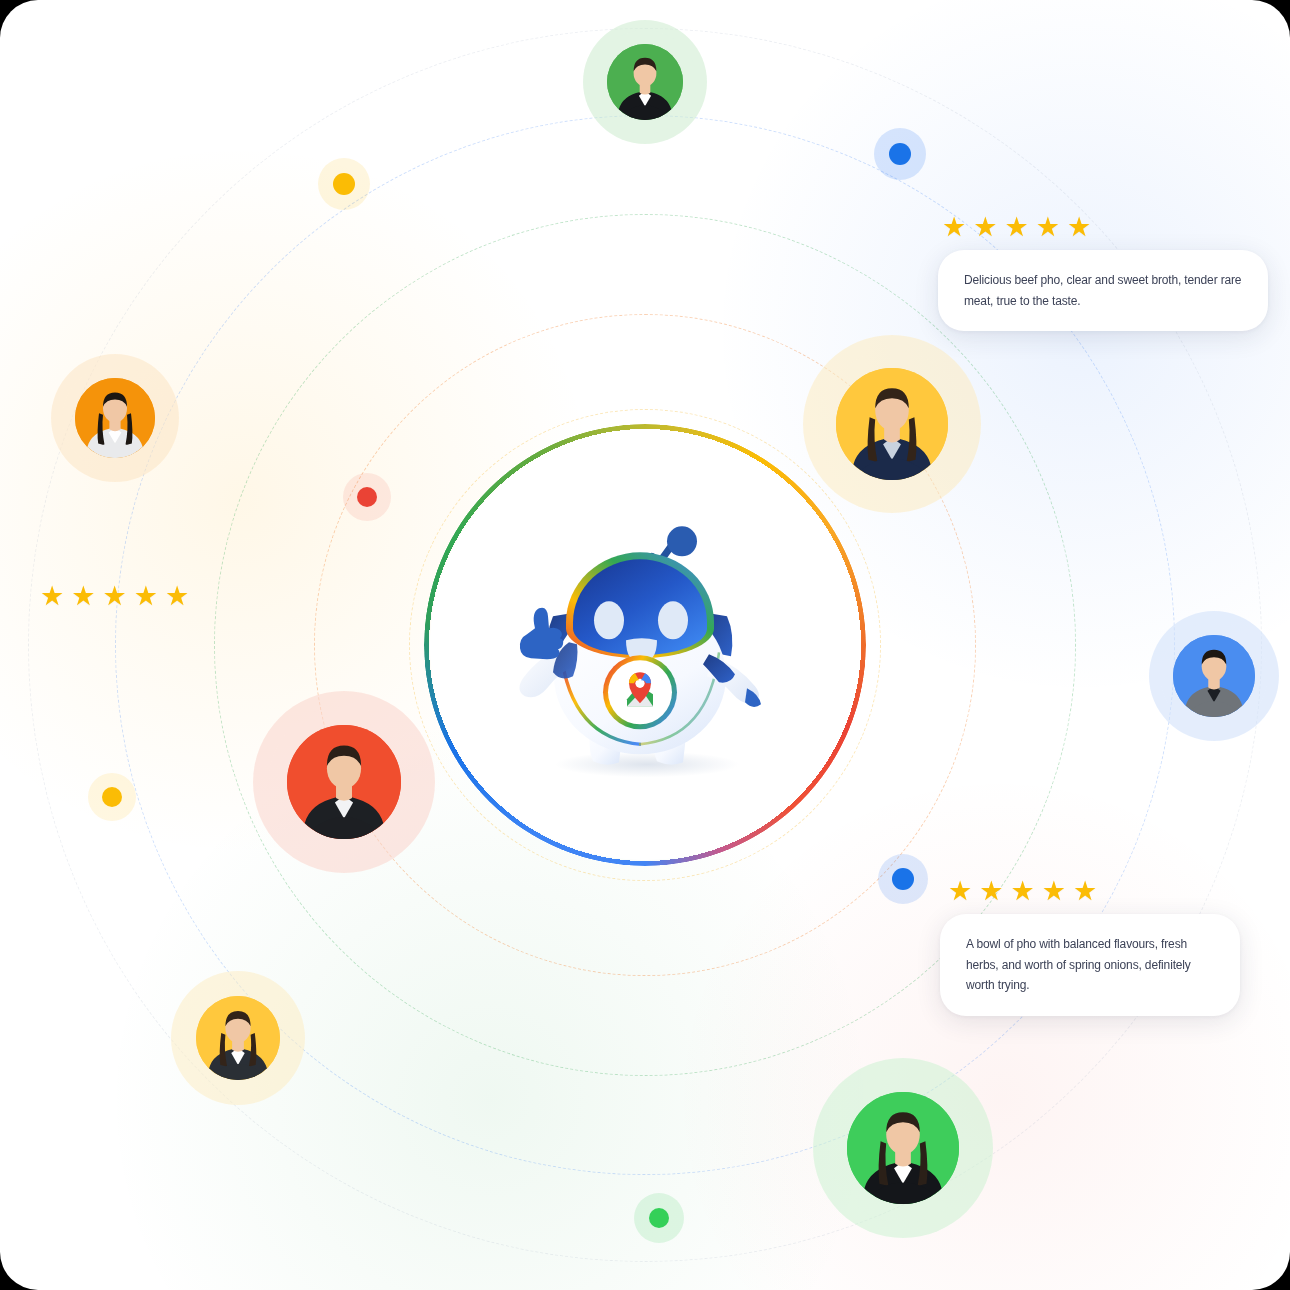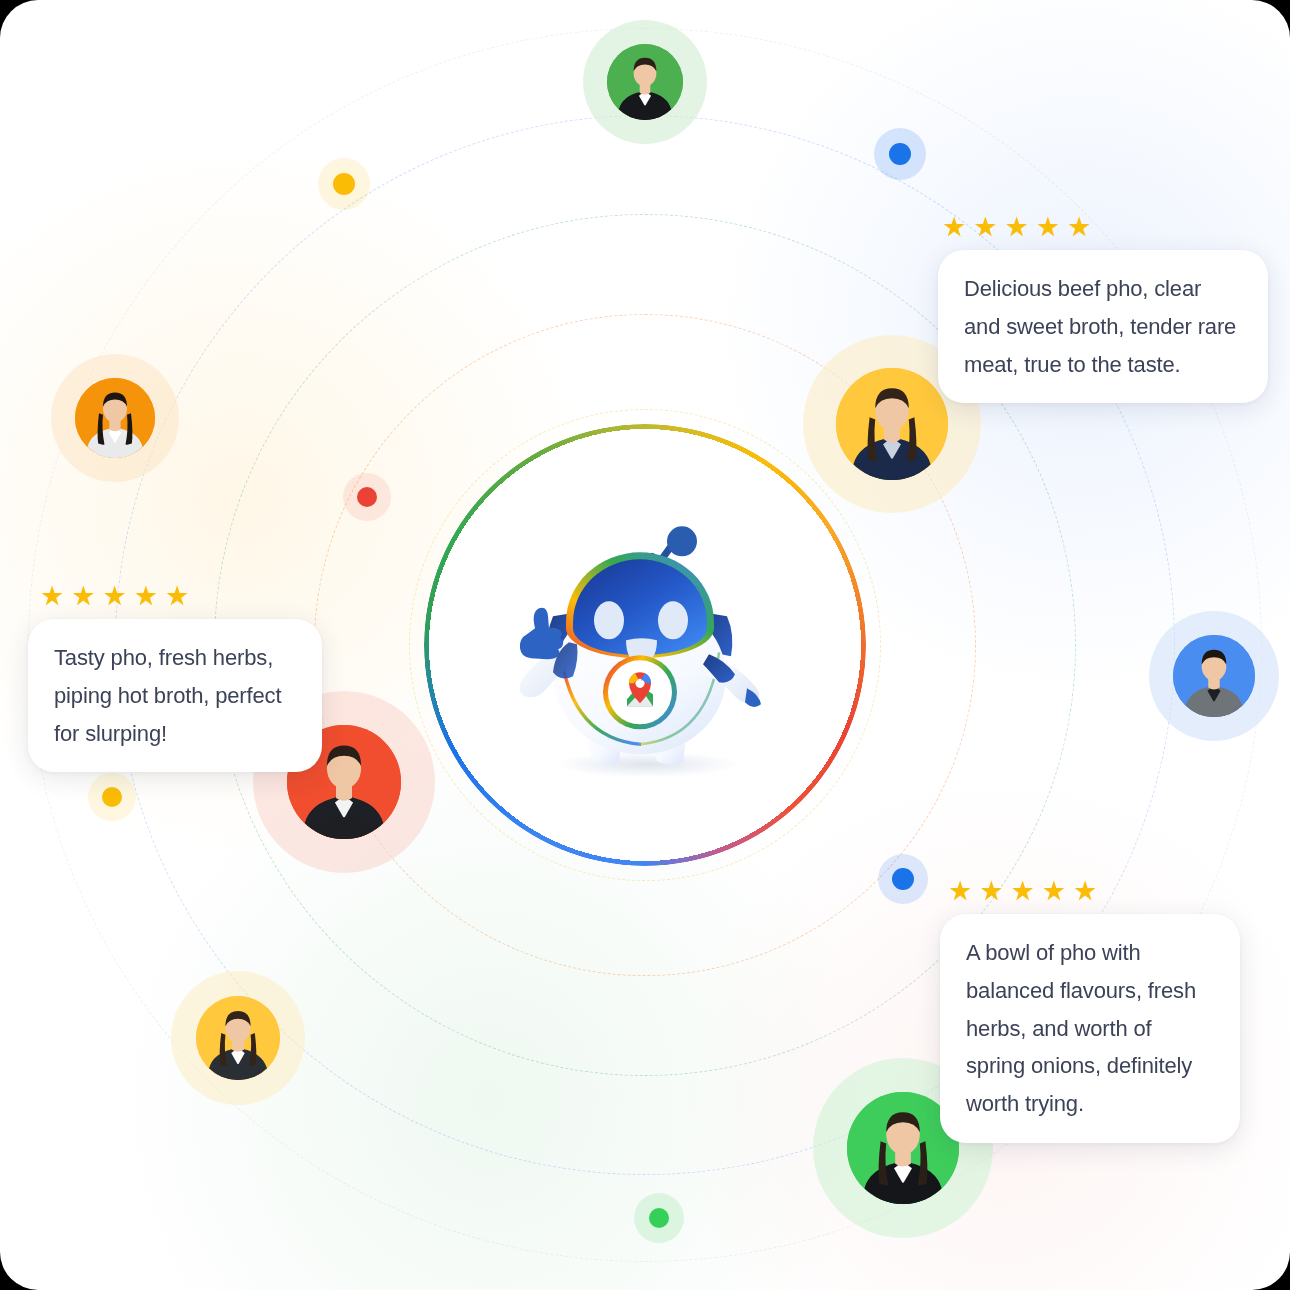--- a/index.html
+++ b/index.html
@@ -64,21 +64,21 @@
        justify-content:center;}
   .dot .core{border-radius:50%;}
 
   
   .review{position:absolute;}
   .stars{display:flex;gap:7px;margin-bottom:9px;}
   .stars span{font-size:27px;line-height:1;color:#fbbc05;
               text-shadow:0 1px 1px rgba(0,0,0,.04);}
   .bubble{background:#fff;border-radius:26px;padding:20px 26px;
           box-shadow:0 6px 26px rgba(32,43,71,.11), 0 1px 4px rgba(32,43,71,.05);
-          color:#3c4257;font-size:22px;line-height:1.72;
+          color:#3c4257;font-size:12px;line-height:1.72;
           letter-spacing:-.15px;}
   .r1{left:938px;top:214px;width:330px;}
   .r1 .stars{padding-left:4px;}
   .r2{left:28px;top:583px;width:294px;}
   .r2 .stars{padding-left:12px;}
   .r3{left:940px;top:878px;width:300px;}
   .r3 .stars{padding-left:8px;}
 </style>
 </head>
 <body>
@@ -361,21 +361,20 @@
   </div>
 
   <div class="review r2">
     <div class="stars">
       <span>★</span>
       <span>★</span>
       <span>★</span>
       <span>★</span>
       <span>★</span>
     </div>
-    <div class="bubble">Tasty pho, fresh herbs, piping hot broth, perfect for slurping!</div>
   </div>
 
   <div class="review r3">
     <div class="stars">
       <span>★</span>
       <span>★</span>
       <span>★</span>
       <span>★</span>
       <span>★</span>
     </div>

